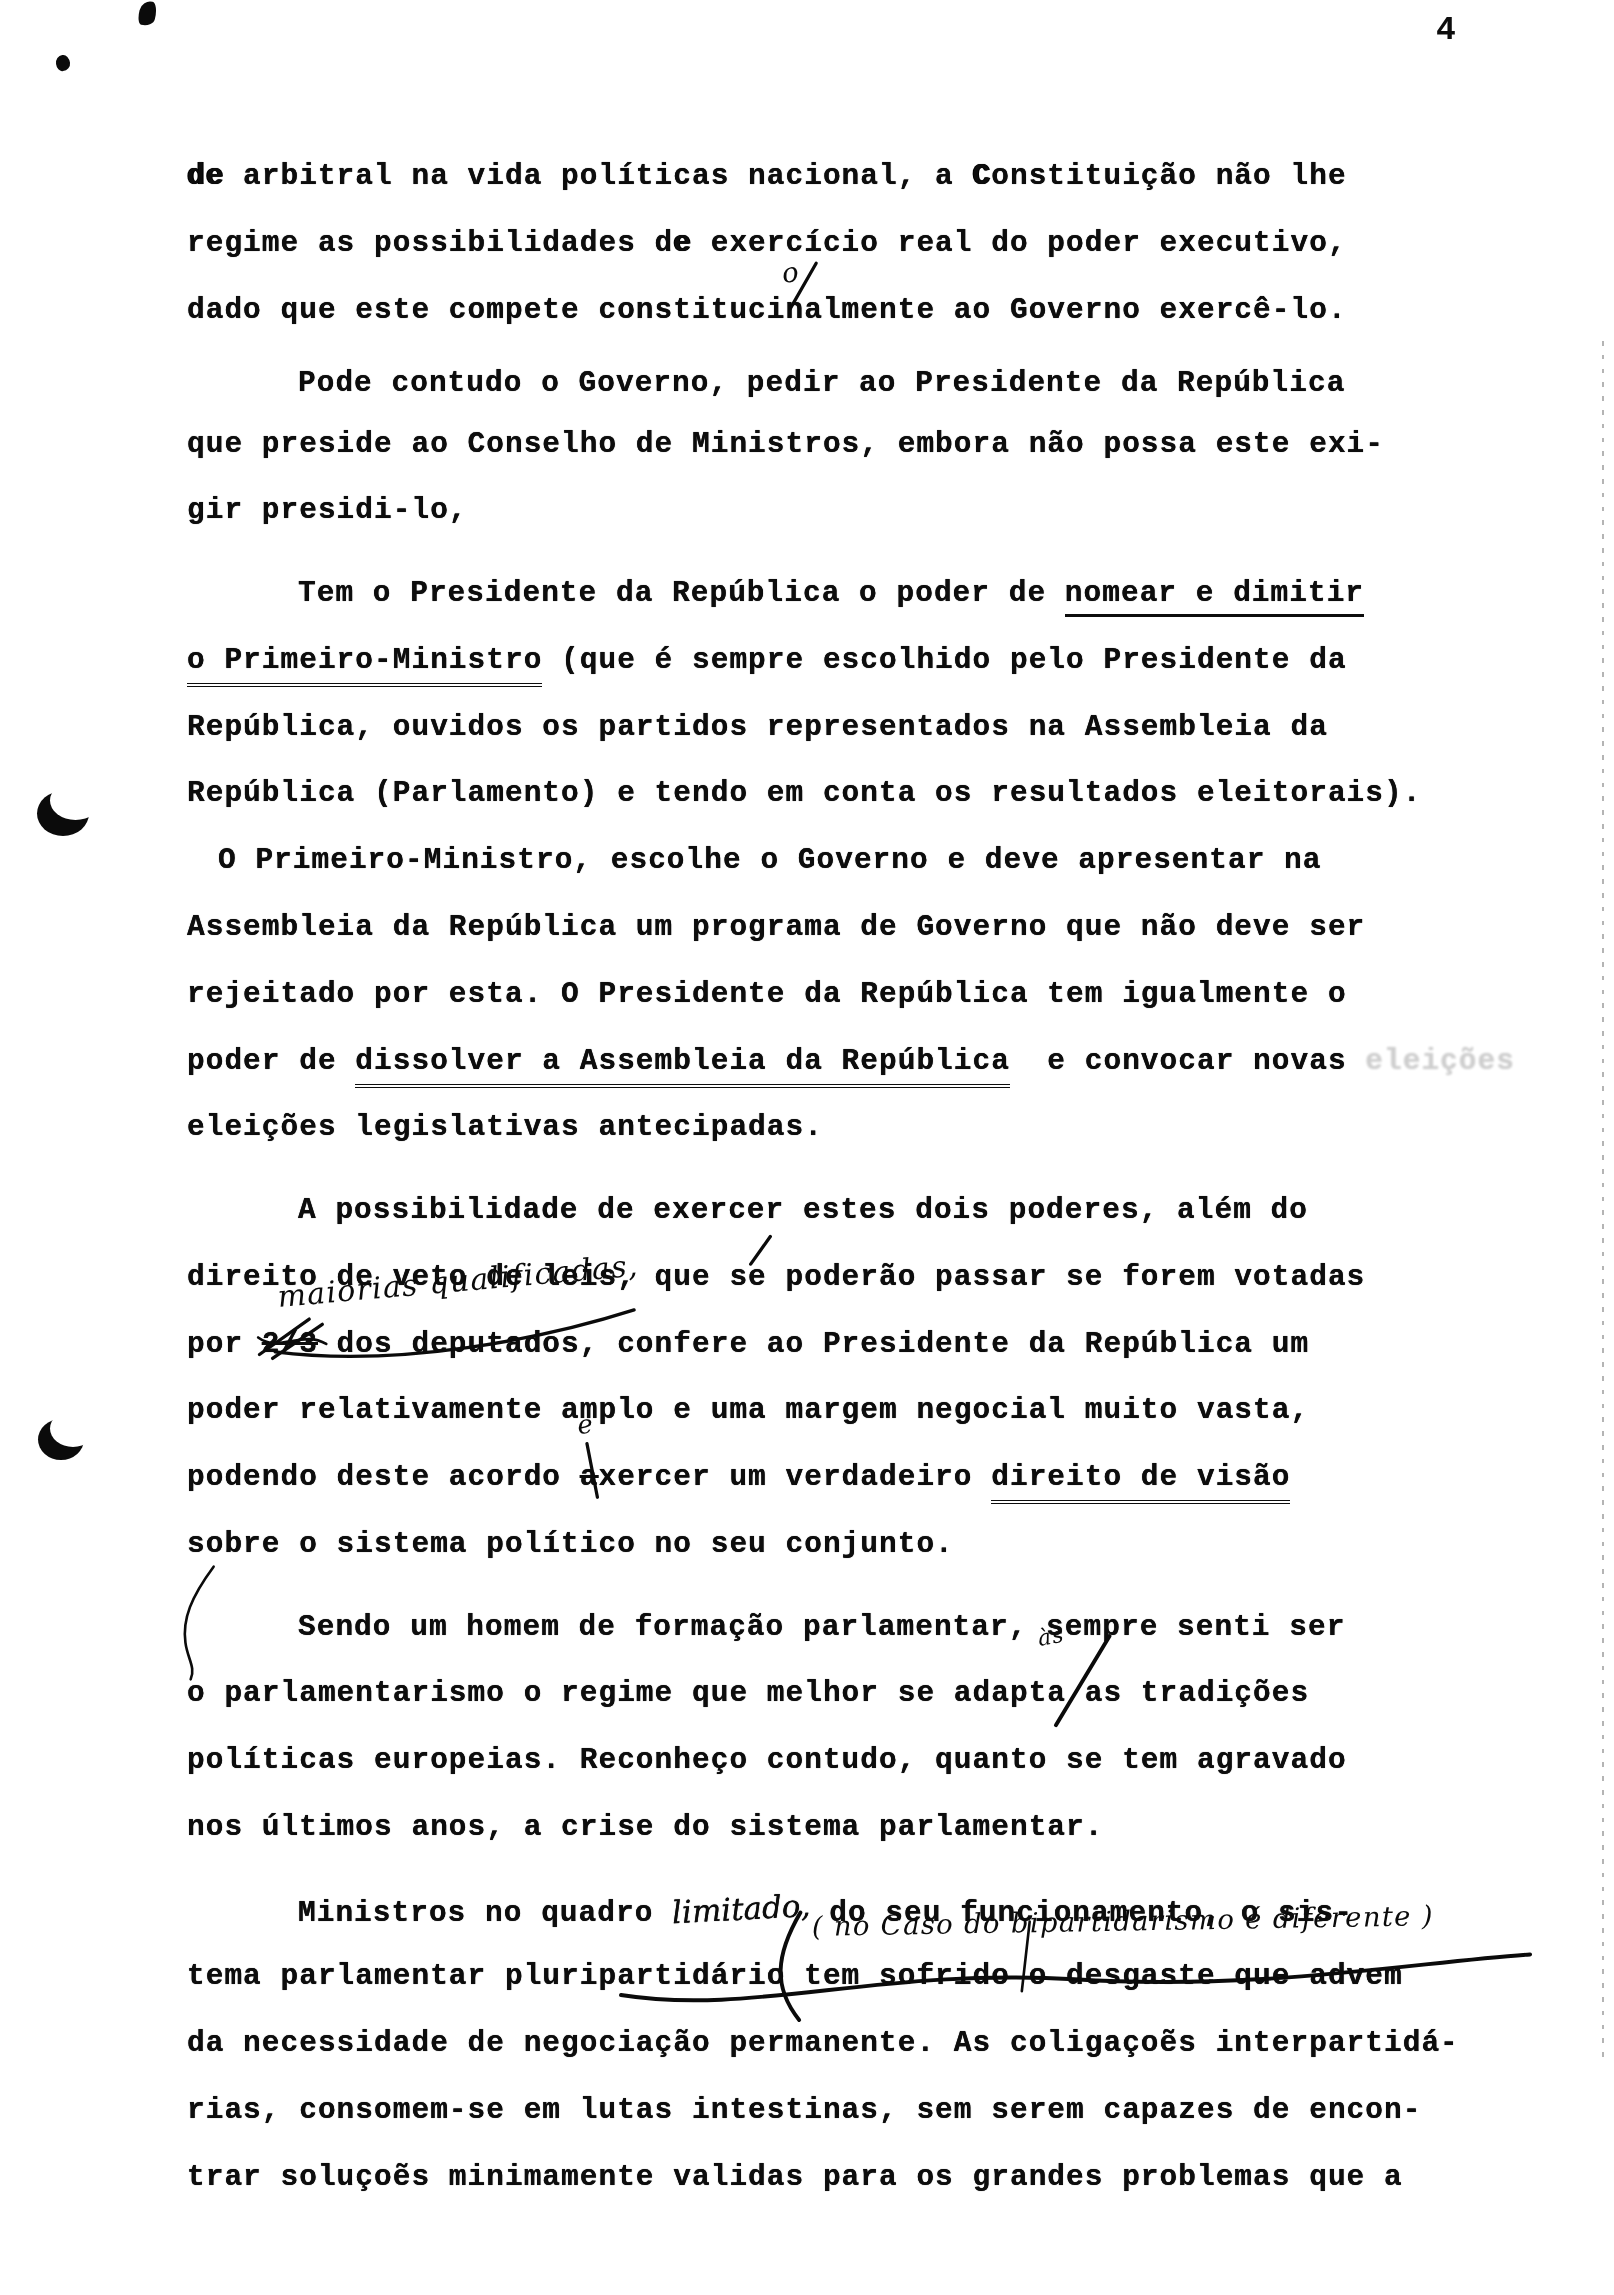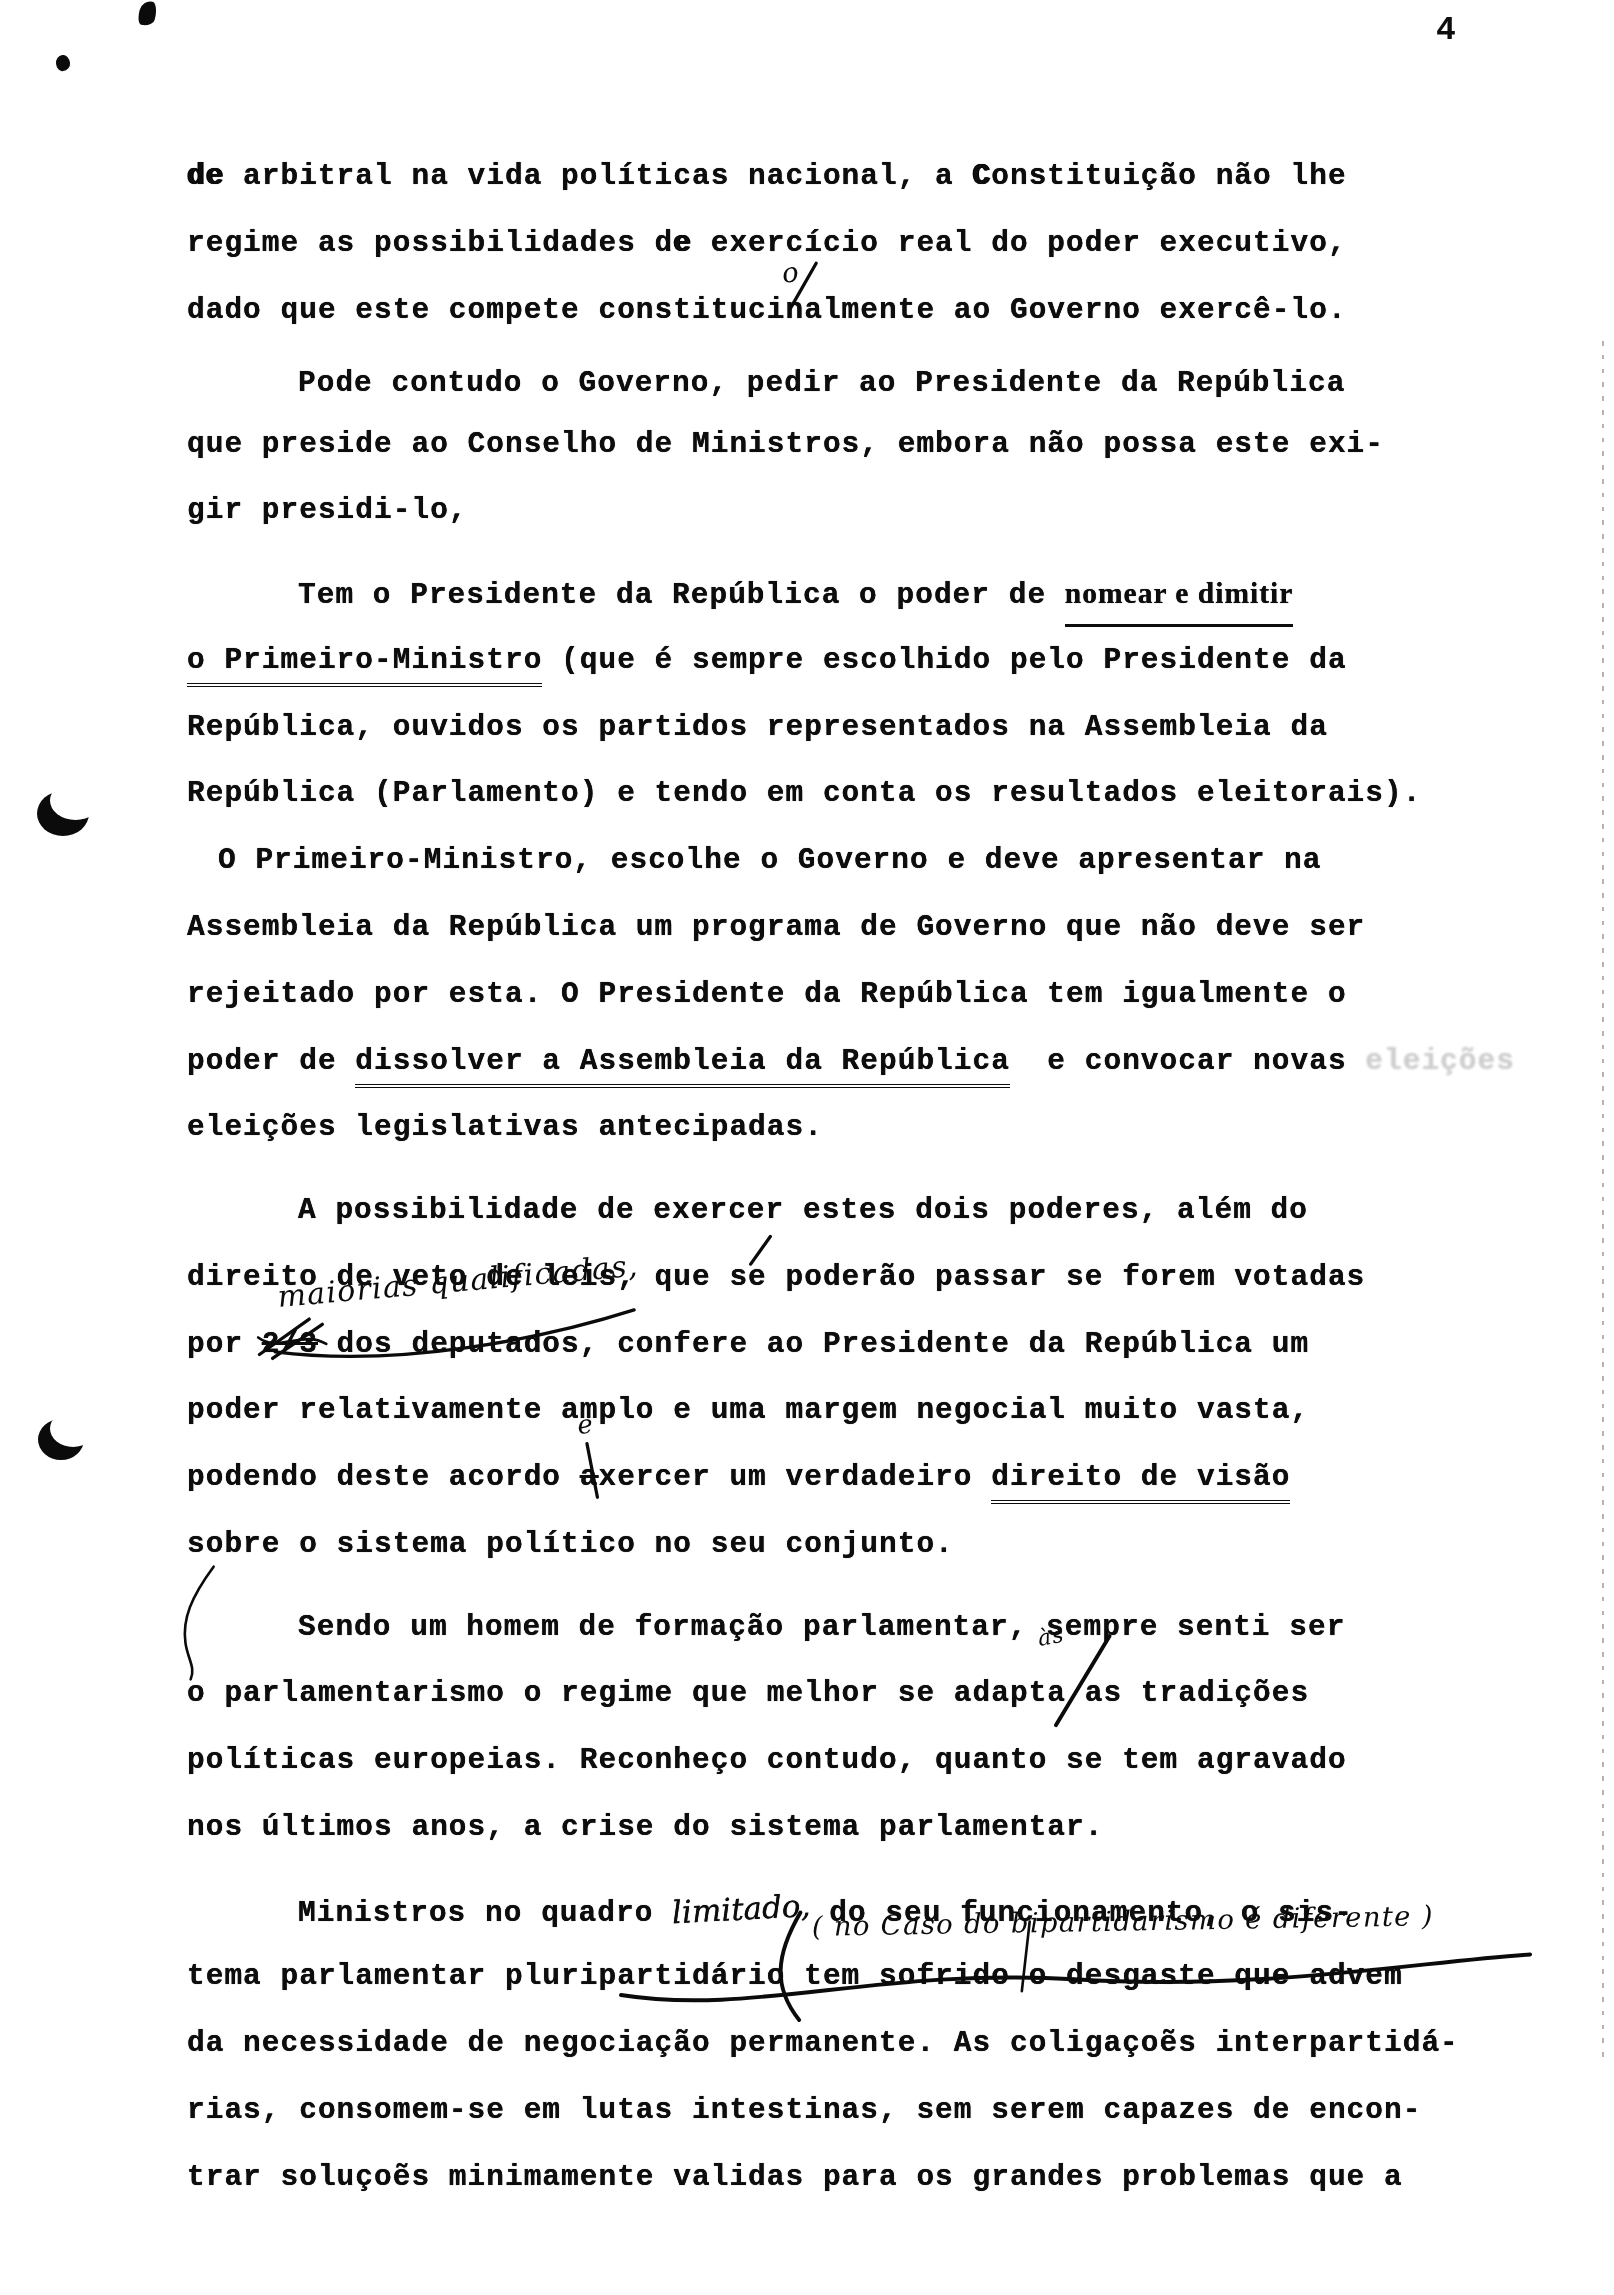--- a/index.html
+++ b/index.html
@@ -17,21 +17,21 @@
     left:187px;
     white-space:pre;
     font-size:29.5px;
     font-weight:bold;
     letter-spacing:1px;
     line-height:39px;
     text-shadow:0 0 0.7px #000;
   }
   .line.indent{left:298px;}
   .seg{display:inline;}
-  .seg.u{border-bottom:3.9px solid currentColor;padding-bottom:15px;font-family:Liberation Serif, serif;}
+  .seg.u{border-bottom:3.9px solid currentColor;padding-bottom:4px;}
   .seg.u2{border-bottom:4.6px double currentColor;padding-bottom:6px;}
   .seg.faint{opacity:.20;filter:blur(0.8px);}
   .seg.strike{text-decoration:line-through;text-decoration-thickness:2.6px;}
   .seg.overtype{text-shadow:1px 0 0 #000,-1px 0 0 #000,0 0 0.7px #000;}
   .seg.hw{
     font-family:"DejaVu Serif","Liberation Serif",serif;
     font-style:italic;font-weight:normal;
     font-size:31px;letter-spacing:0;
     display:inline-block;transform:rotate(-3deg) translateY(-1.3px);
   }

